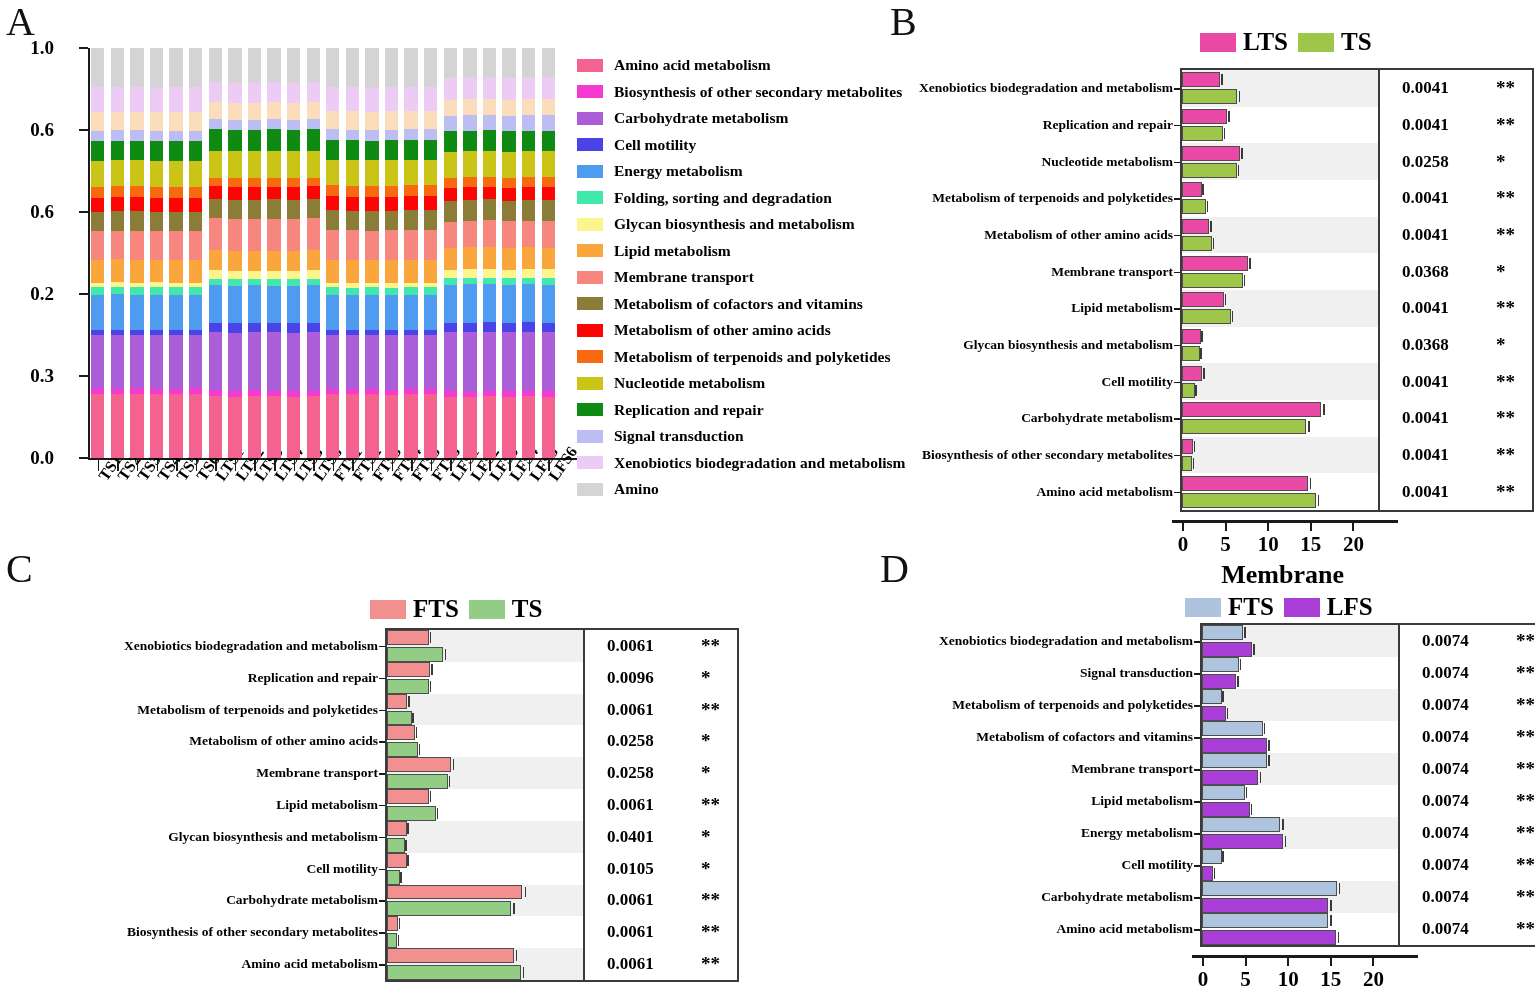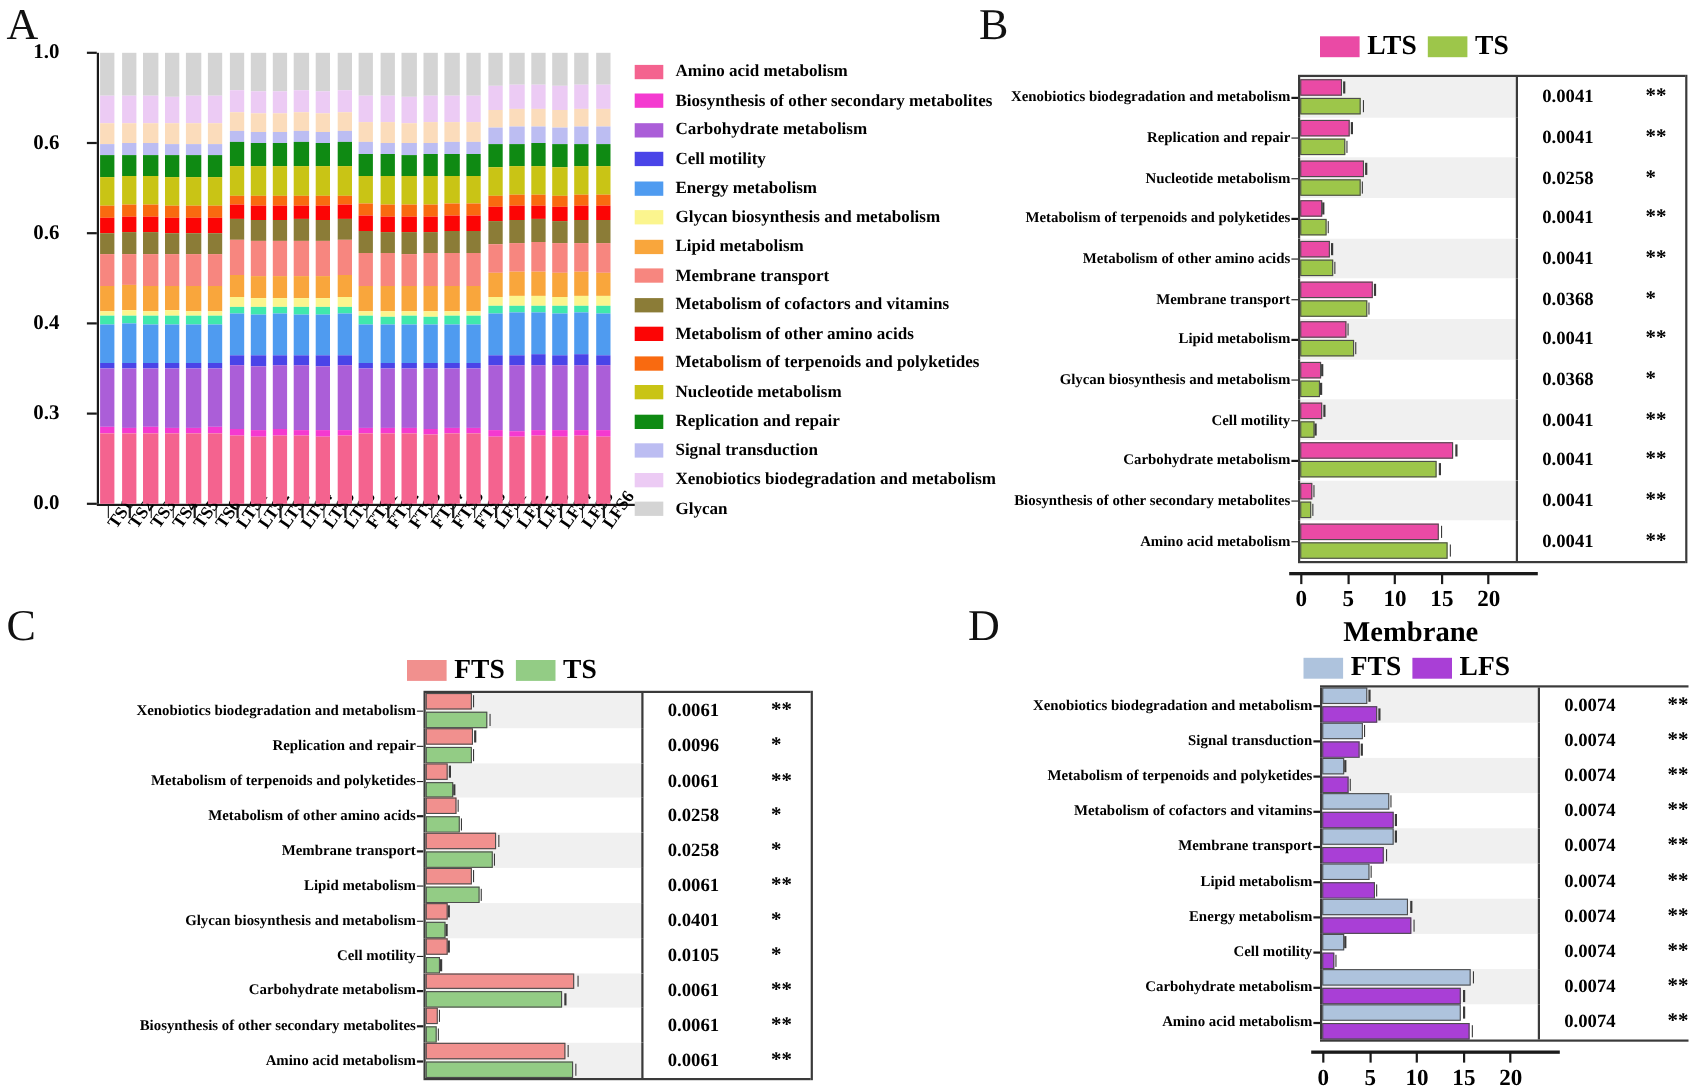--- a/index.html
+++ b/index.html
@@ -60,21 +60,21 @@
 
 <div id="panelA">
   <div class="panel-letter" style="left:6px;top:-2px;">A</div>
   <div id="a-axis">
       <div class="a-axisline" style="left: 28px; top: 8px; width: 2px; height: 410px;"></div>
       <div class="a-ytickmark" style="left: 19px; top: 417px;"></div>
       <div class="a-ytick" style="top: 418px;">0.0</div>
       <div class="a-ytickmark" style="left: 19px; top: 335px;"></div>
       <div class="a-ytick" style="top: 336px;">0.3</div>
       <div class="a-ytickmark" style="left: 19px; top: 253px;"></div>
-      <div class="a-ytick" style="top: 254px;">0.4</div>
+      <div class="a-ytick" style="top: 254px;">0.2</div>
       <div class="a-ytickmark" style="left: 19px; top: 171px;"></div>
       <div class="a-ytick" style="top: 172px;">0.6</div>
       <div class="a-ytickmark" style="left: 19px; top: 89px;"></div>
       <div class="a-ytick" style="top: 90px;">0.6</div>
       <div class="a-ytickmark" style="left: 19px; top: 7px;"></div>
       <div class="a-ytick" style="top: 8px;">1.0</div>
       <div class="a-axisline" style="left: 28px; top: 418px; width: 502px; height: 2px;"></div>
       <div class="a-xtick" style="left: 37.7917px; top: 420px;"></div>
       <div class="a-xlabel" style="left: 34.7917px; top: 434px;">TS1</div>
       <div class="a-xtick" style="left: 57.375px; top: 420px;"></div>
@@ -621,20 +621,24 @@
       </div>
       <div class="a-leg-row">
         <div class="a-leg-sw" style="background: rgb(74, 68, 232);"></div>
         <div class="a-leg-tx">Cell motility</div>
       </div>
       <div class="a-leg-row">
         <div class="a-leg-sw" style="background: rgb(79, 155, 240);"></div>
         <div class="a-leg-tx">Energy metabolism</div>
       </div>
       <div class="a-leg-row">
+        <div class="a-leg-sw" style="background: rgb(64, 232, 172);"></div>
+        <div class="a-leg-tx">Folding, sorting and degradation</div>
+      </div>
+      <div class="a-leg-row">
         <div class="a-leg-sw" style="background: rgb(251, 245, 142);"></div>
         <div class="a-leg-tx">Glycan biosynthesis and metabolism</div>
       </div>
       <div class="a-leg-row">
         <div class="a-leg-sw" style="background: rgb(249, 166, 60);"></div>
         <div class="a-leg-tx">Lipid metabolism</div>
       </div>
       <div class="a-leg-row">
         <div class="a-leg-sw" style="background: rgb(247, 134, 127);"></div>
         <div class="a-leg-tx">Membrane transport</div>
@@ -662,21 +666,21 @@
       <div class="a-leg-row">
         <div class="a-leg-sw" style="background: rgb(188, 189, 242);"></div>
         <div class="a-leg-tx">Signal transduction</div>
       </div>
       <div class="a-leg-row">
         <div class="a-leg-sw" style="background: rgb(236, 203, 244);"></div>
         <div class="a-leg-tx">Xenobiotics biodegradation and metabolism</div>
       </div>
       <div class="a-leg-row">
         <div class="a-leg-sw" style="background: rgb(212, 212, 212);"></div>
-        <div class="a-leg-tx">Glycan</div>
+        <div class="a-leg-tx">Amino</div>
       </div>
     </div>
 </div>
 
 <div class="gpanel" id="panelB" style="left:880px;top:0;width:655px;height:545px;">
   <div class="panel-letter" style="left:10px;top:-2px;">B</div>
 <div class="g-legend" style="left: 320px; top: 28px;">
       <div class="g-leg-item">
         <div class="g-leg-sw" style="background: rgb(234, 74, 165);"></div>
         <div class="g-leg-tx">LTS</div>

